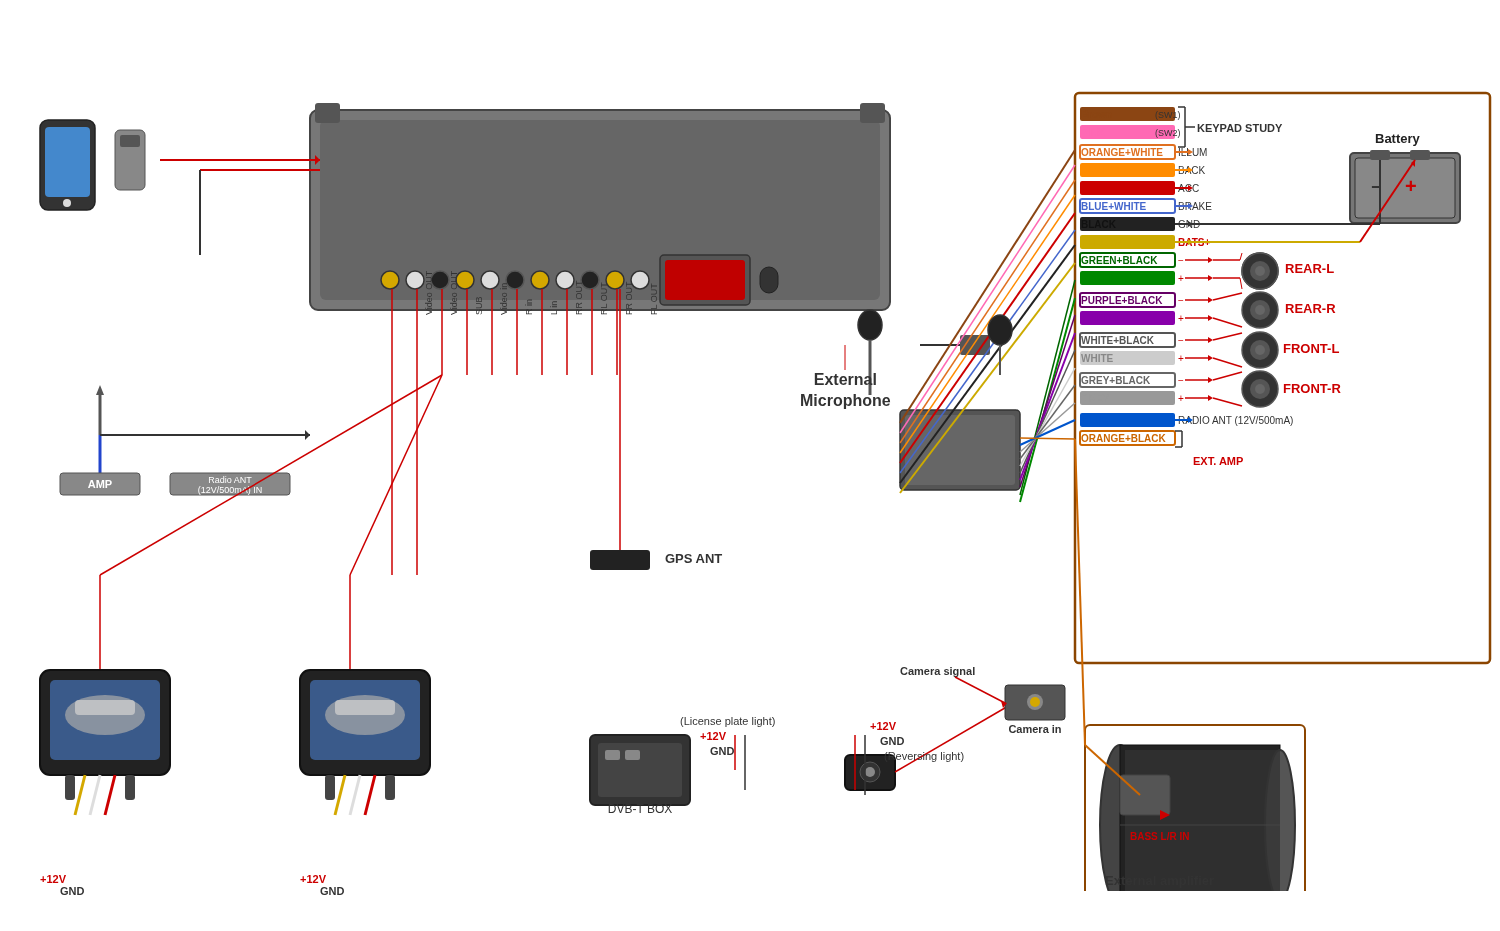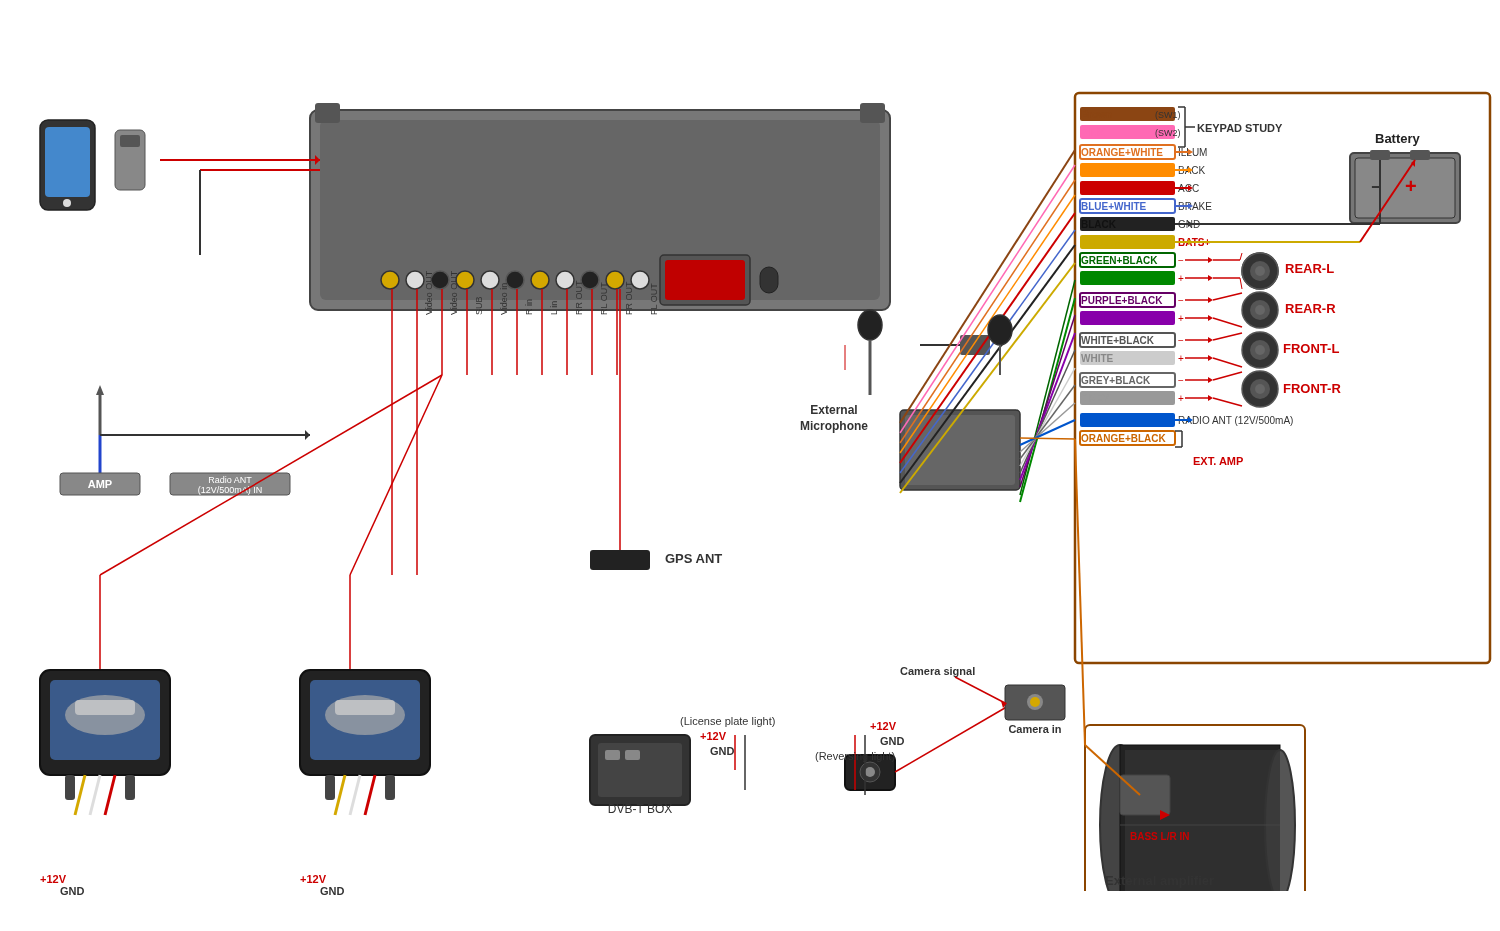--- a/index.html
+++ b/index.html
@@ -416,21 +416,21 @@
     <line x1="865" y1="780" x2="865" y2="720" stroke="#333" stroke-width="1.5"></line>
 
   </svg>
 
   <div class="comp-label" style="left:145px;top:130px;"></div>
 
   <div class="comp-label-black" style="left:62px;top:360px;"></div>
   <div style="position:absolute;left:65px;top:445px;font-size:14px;font-weight:bold;color:#cc0000;"></div>
   <div style="position:absolute;left:165px;top:445px;font-size:11px;color:#333;line-height:1.3;"></div>
 
-  <div style="position:absolute;left:800px;top:355px;font-size:12px;color:#333;font-weight:bold;text-align:center;line-height:1.3;margin-top:33px;">External<br>Microphone</div>
+  <div style="position:absolute;left:800px;top:355px;font-size:16px;color:#333;font-weight:bold;text-align:center;line-height:1.3;">External<br>Microphone</div>
 
   <div style="position:absolute;left:1005px;top:295px;font-size:12px;color:#333;font-weight:bold;"></div>
 
   <div style="position:absolute;left:663px;top:535px;font-size:14px;color:#333;font-weight:bold;"></div>
 
   <div style="position:absolute;left:25px;top:890px;font-size:13px;color:#cc0000;font-weight:bold;white-space:nowrap;"></div>
 
   <div style="position:absolute;left:30px;top:798px;font-size:12px;color:#333;font-weight:bold;"></div>
 
   <div style="position:absolute;left:40px;top:858px;font-size:11px;color:#cc0000;font-weight:bold;">+12V</div>
@@ -446,21 +446,21 @@
   <div style="position:absolute;left:587px;top:800px;font-size:13px;color:#333;font-weight:bold;"></div>
 
   <div style="position:absolute;left:820px;top:794px;font-size:13px;color:#333;font-weight:bold;"></div>
 
   <div style="position:absolute;left:680px;top:700px;font-size:11px;color:#333;">(License plate light)</div>
   <div style="position:absolute;left:700px;top:715px;font-size:11px;color:#cc0000;font-weight:bold;">+12V</div>
   <div style="position:absolute;left:710px;top:730px;font-size:11px;color:#333;font-weight:bold;">GND</div>
 
   <div style="position:absolute;left:870px;top:705px;font-size:11px;color:#cc0000;font-weight:bold;">+12V</div>
   <div style="position:absolute;left:880px;top:720px;font-size:11px;color:#333;font-weight:bold;">GND</div>
-  <div style="position:absolute;left:815px;top:735px;font-size:11px;color:#333;">(Reversing light)</div>
+  <div style="position:absolute;left:855px;top:735px;font-size:11px;color:#333;padding-left:29px;">(Reversing light)</div>
 
   <div style="position:absolute;left:882px;top:647px;font-size:11px;color:#333;font-weight:bold;"></div>
   <div style="position:absolute;left:1000px;top:708px;font-size:11px;color:#333;font-weight:bold;"></div>
 
   <div style="position:absolute;left:1095px;top:892px;font-size:14px;color:#333;font-weight:bold;"></div>
 
   <div style="position:absolute;left:1125px;top:838px;font-size:11px;color:#cc0000;font-weight:bold;"></div>
 
 </div>
 

